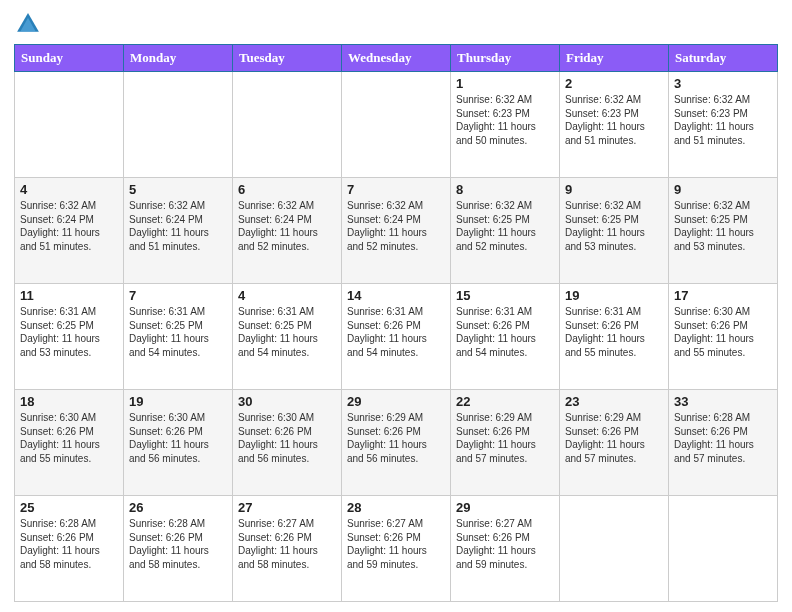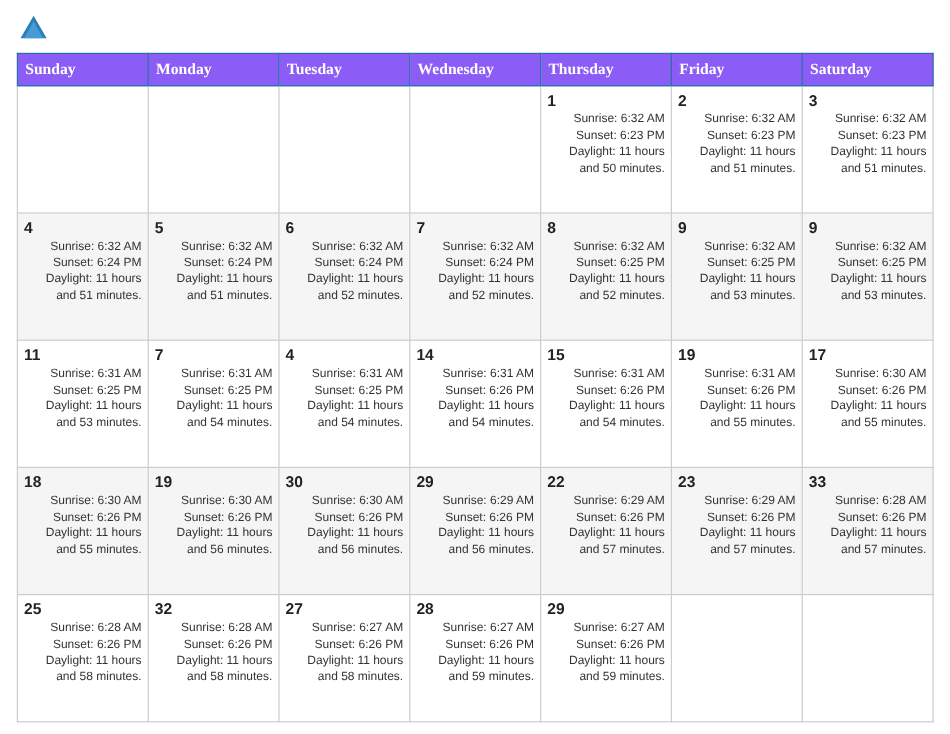--- a/index.html
+++ b/index.html
@@ -87,21 +87,20 @@
       font-size: 13px;
       font-weight: bold;
       color: #222;
       display: block;
       margin-bottom: 2px;
     }
     .day-info {
       font-size: 10px;
       color: #333;
       line-height: 1.35;
-      text-align: right;
     }
     .empty {
       background: #f9f9f9;
     }
     tr:nth-child(even) td {
       background: #f5f5f5;
     }
     tr:nth-child(odd) td {
       background: #fff;
     }
@@ -301,21 +300,21 @@
           </td>
         </tr>
         <tr>
           <td>
             <span class="day-num">25</span>
             <div class="day-info">Sunrise: 6:28 AM
 Sunset: 6:26 PM
 Daylight: 11 hours and 58 minutes.</div>
           </td>
           <td>
-            <span class="day-num">32</span>
+            <span class="day-num">26</span>
             <div class="day-info">Sunrise: 6:28 AM
 Sunset: 6:26 PM
 Daylight: 11 hours and 58 minutes.</div>
           </td>
           <td>
             <span class="day-num">27</span>
             <div class="day-info">Sunrise: 6:27 AM
 Sunset: 6:26 PM
 Daylight: 11 hours and 58 minutes.</div>
           </td>

